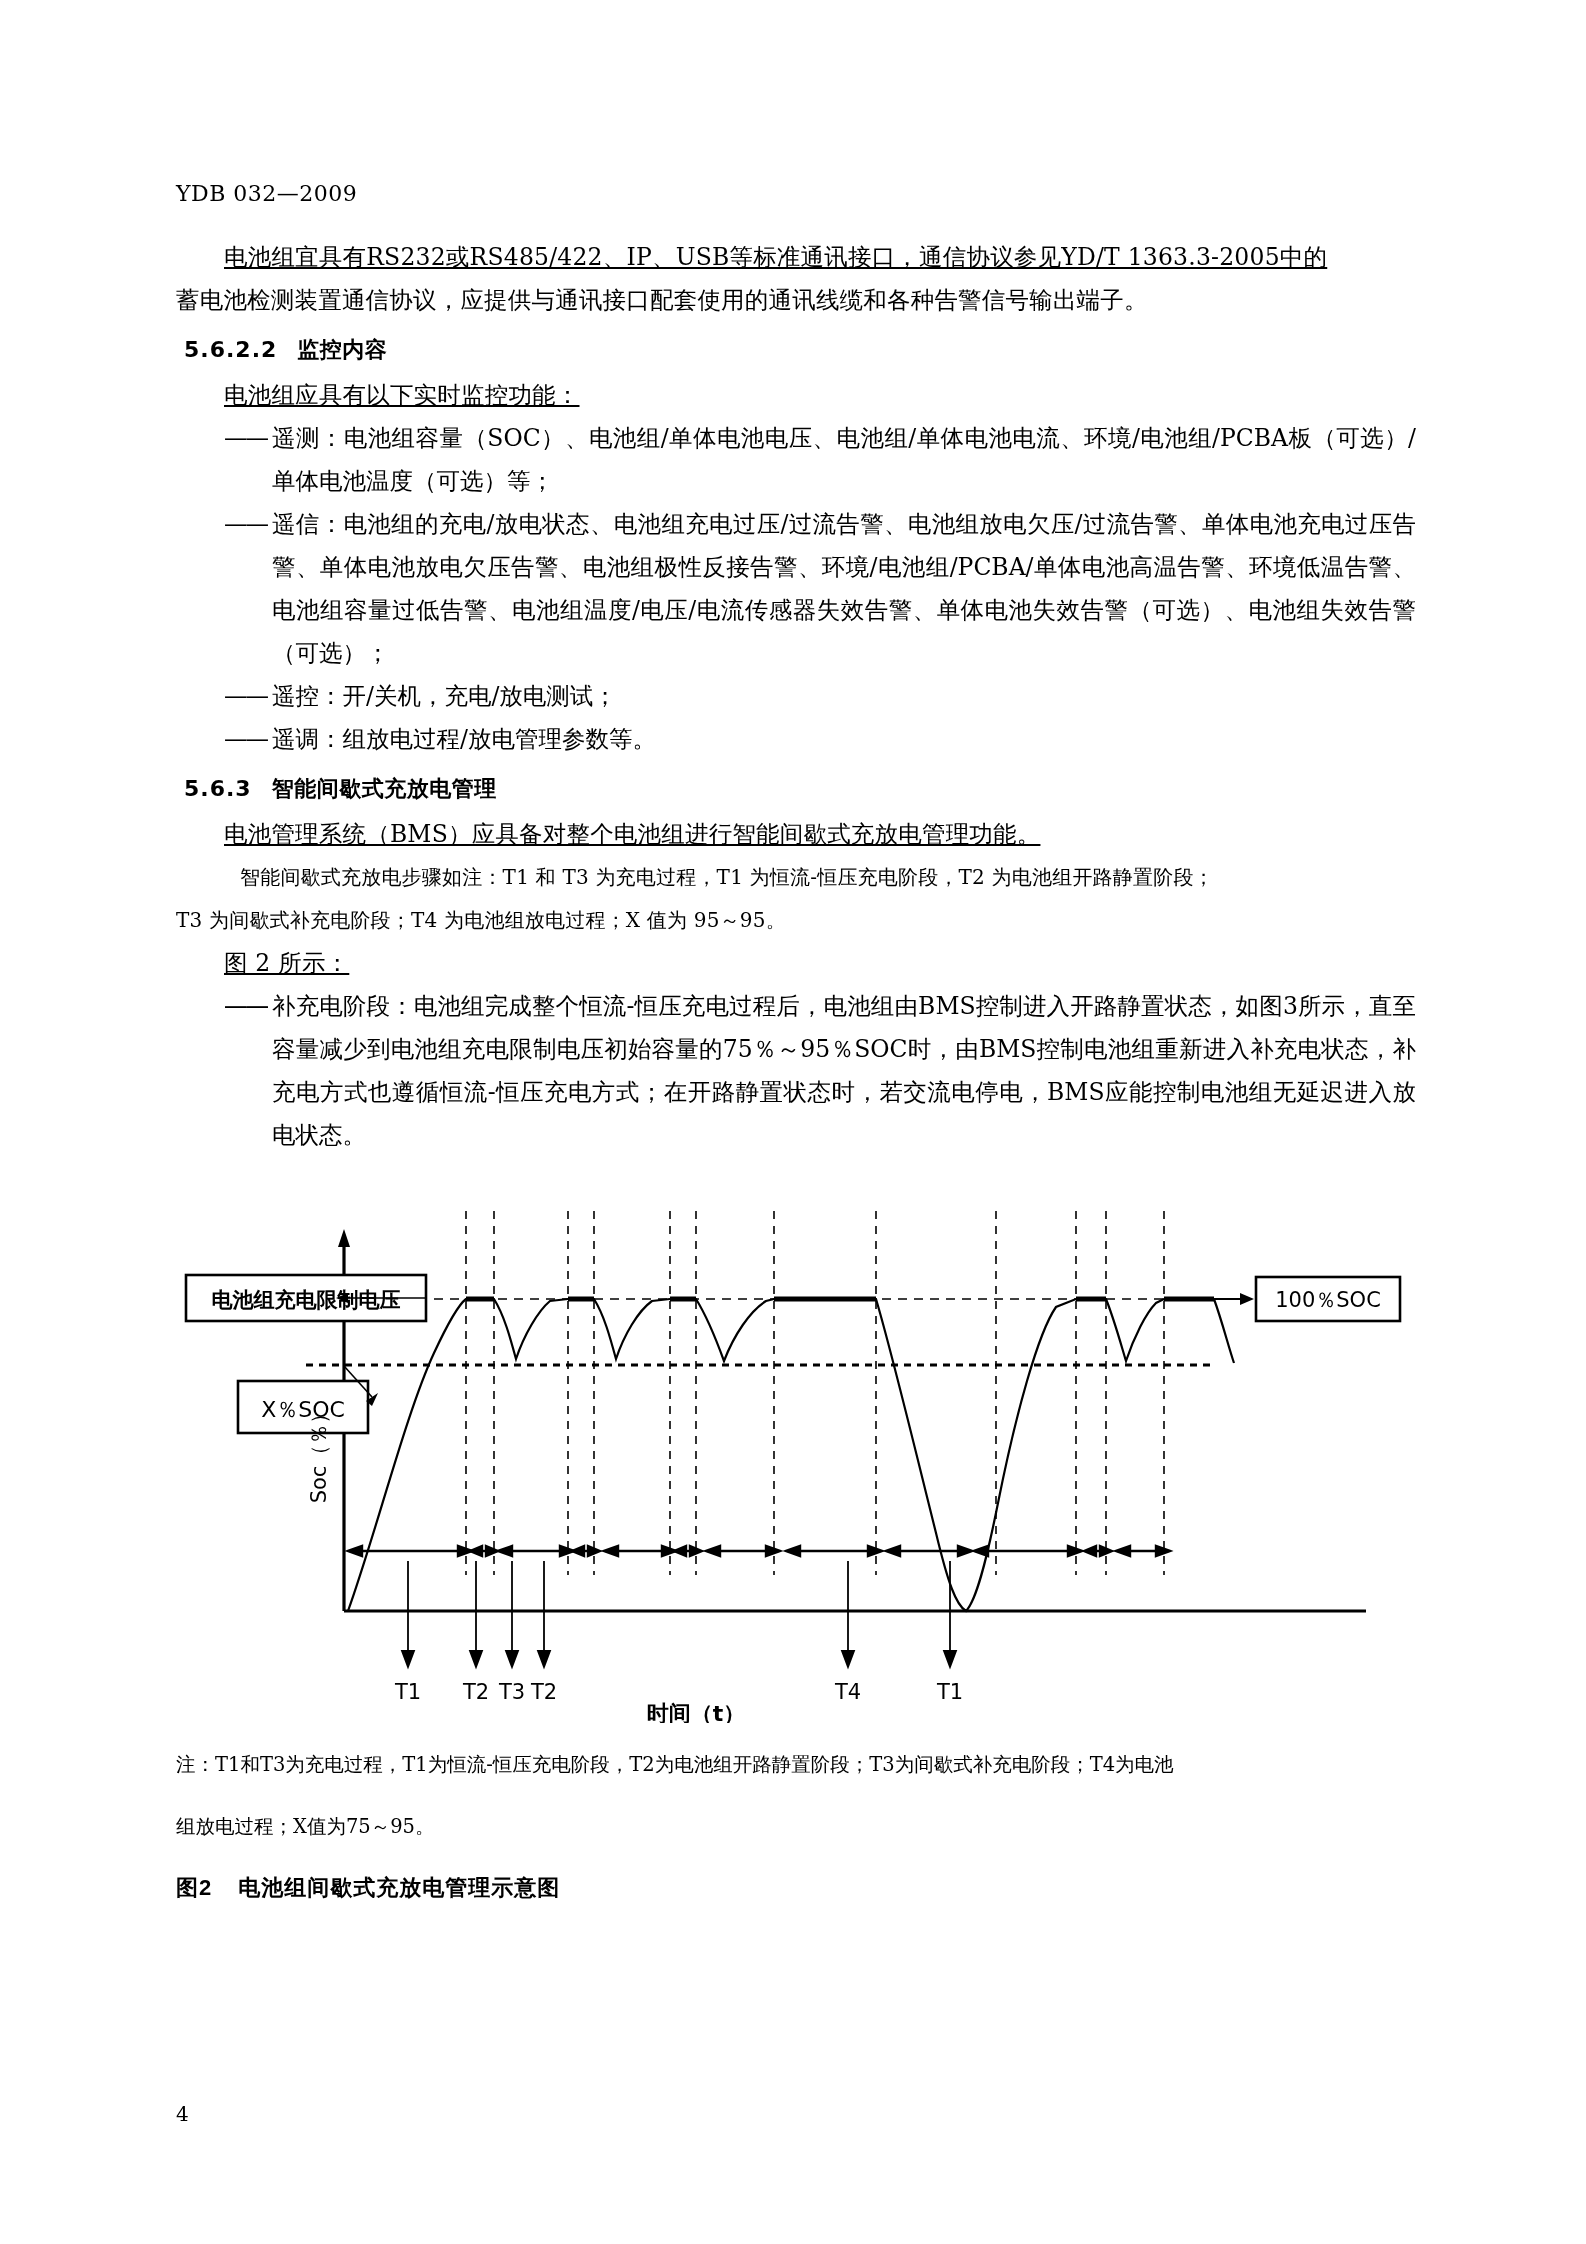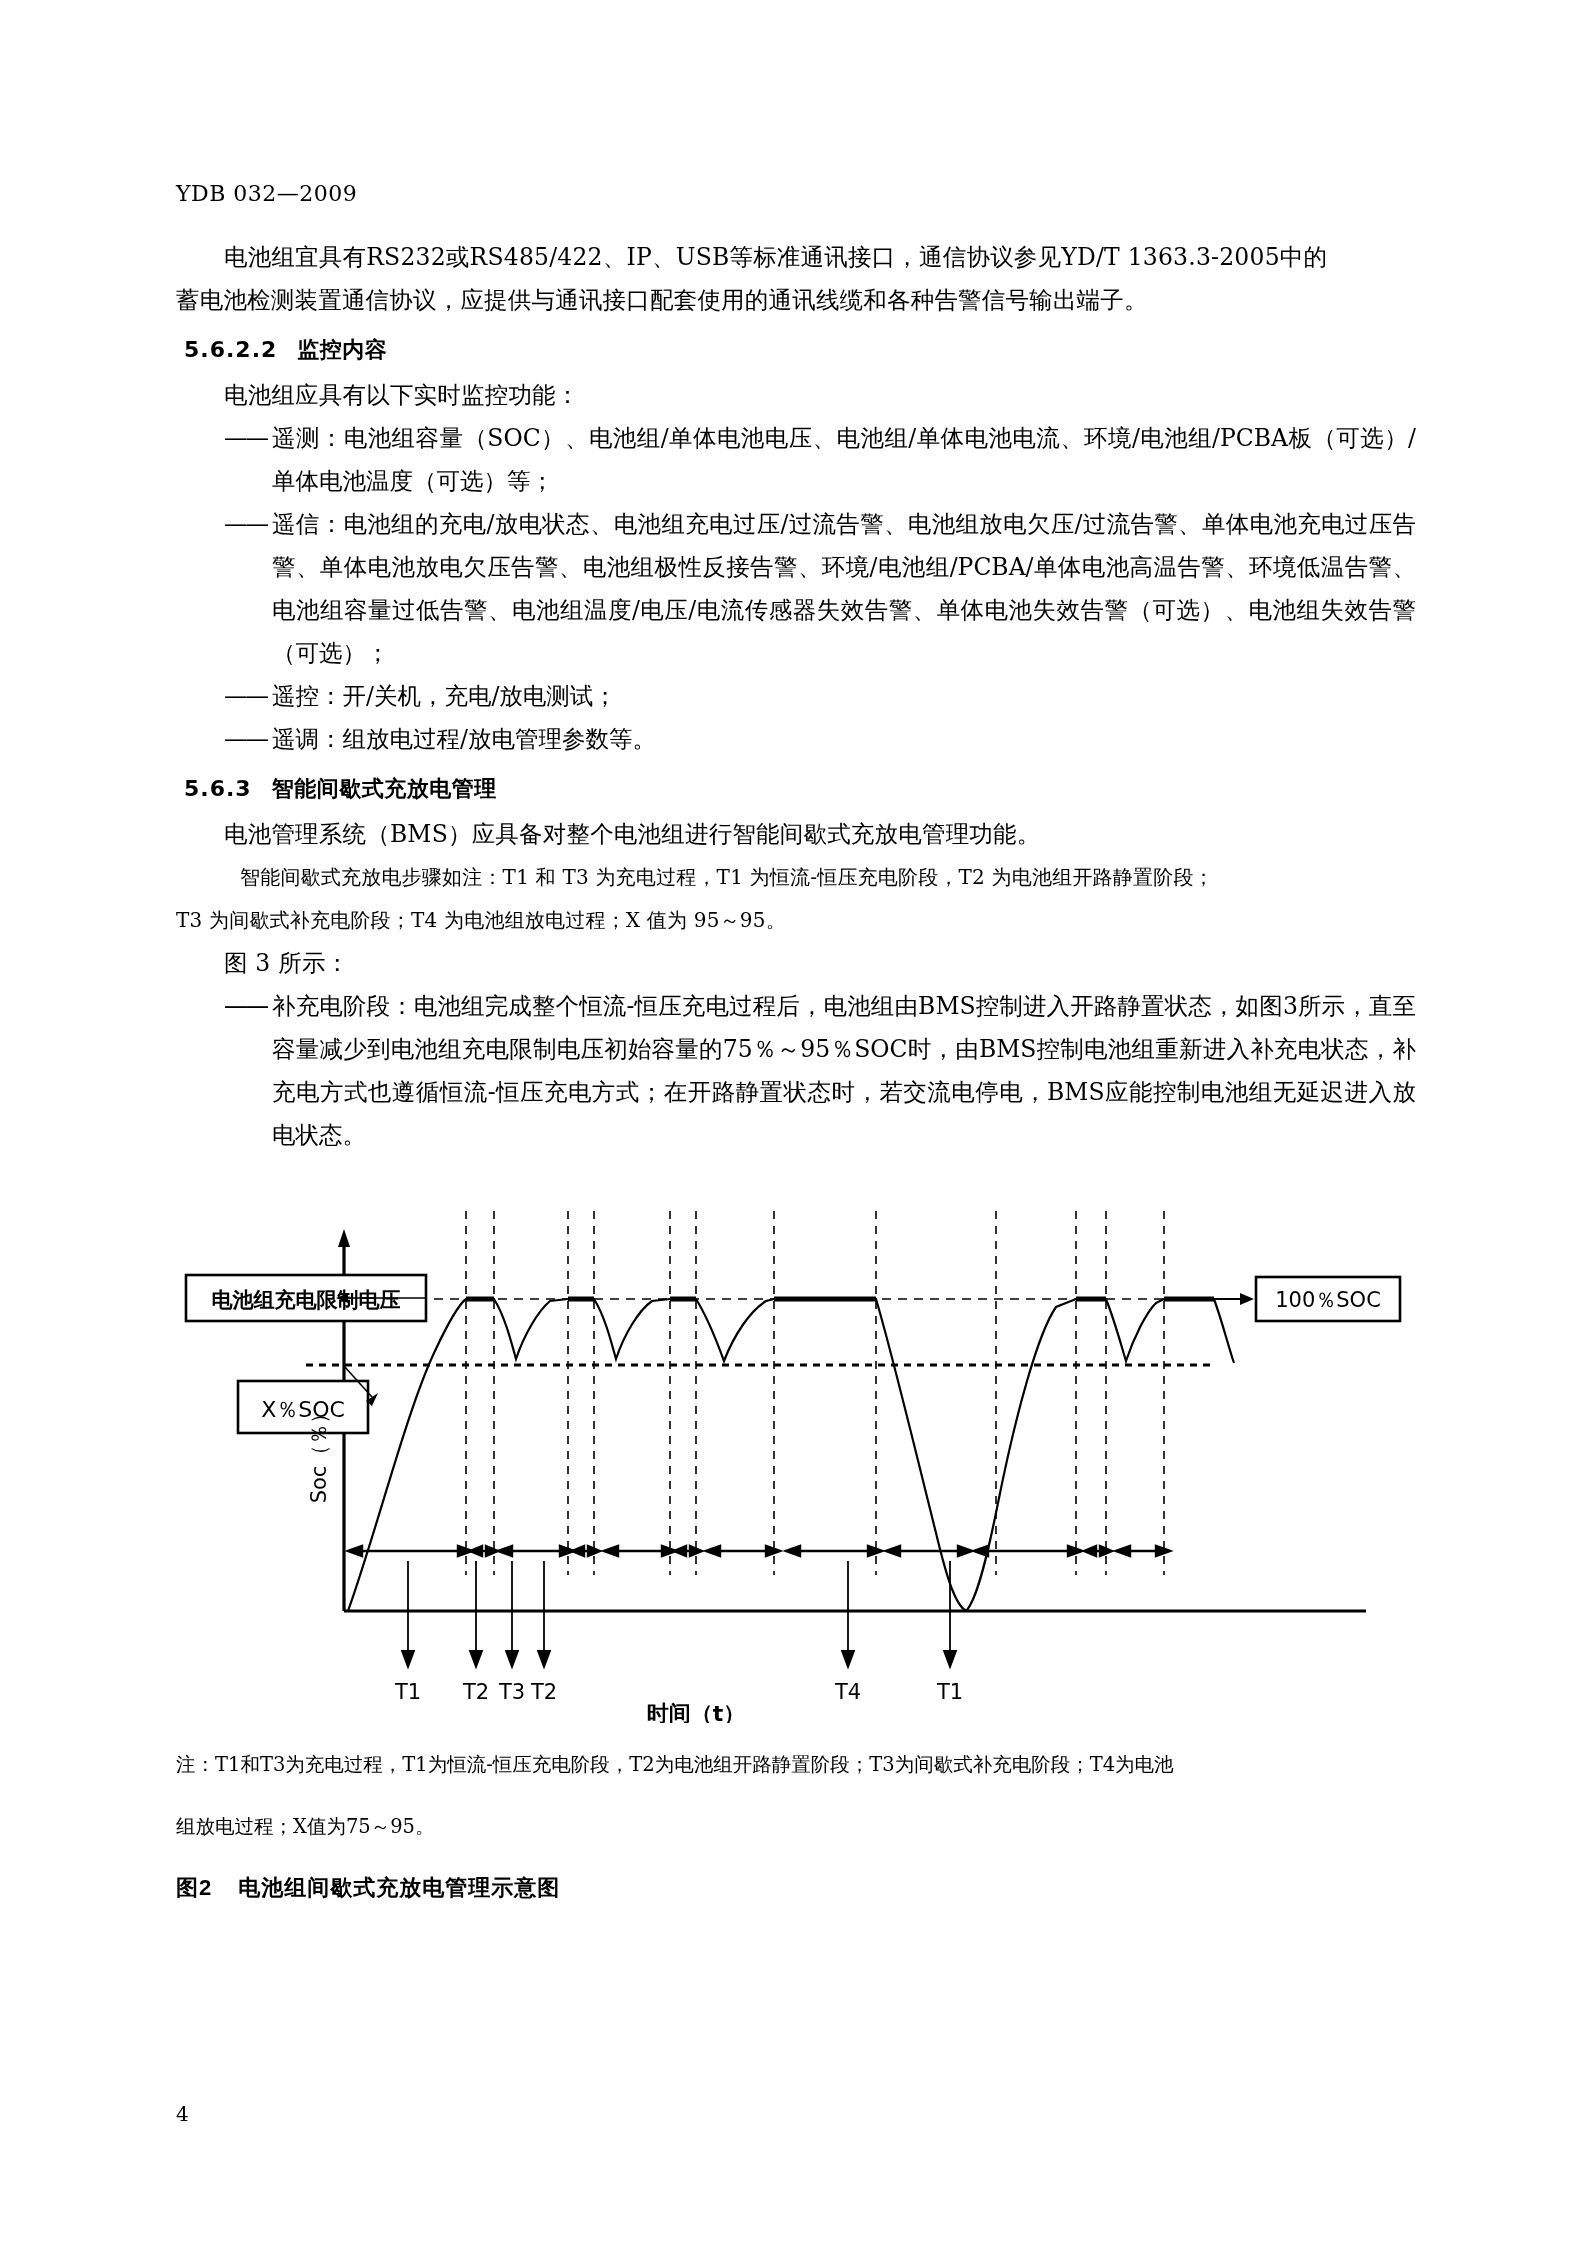--- a/index.html
+++ b/index.html
@@ -40,21 +40,21 @@
 
   
   .para {
     font-size: 23.5px;
     line-height: 43px;
     text-align: justify;
     text-justify: inter-ideograph;
     margin: 0;
     letter-spacing: 0.2px;
   }
-  .para.indent { text-indent: 48px; }
+  .para.indent { text-indent: 48px; text-decoration: underline; }
   .para.indent2 { text-indent: 64px; }
 
   
   .clause {
     font-family: "DejaVu Sans", "Liberation Sans", sans-serif;
     font-size: 22px;
     font-weight: bold;
     margin: 8px 0 4px 8px;
     line-height: 40px;
     letter-spacing: 0.5px;
@@ -152,21 +152,21 @@
       </li>
     </ul>
 
     <div class="clause">
       <span class="num">5.6.3</span><span class="sp"></span><span>智能间歇式充放电管理</span>
     </div>
 
     <p class="para indent">电池管理系统（BMS）应具备对整个电池组进行智能间歇式充放电管理功能。</p>
     <p class="para indent2 small-run">智能间歇式充放电步骤如注：T1 和 T3 为充电过程，T1 为恒流-恒压充电阶段，T2 为电池组开路静置阶段；</p>
     <p class="para small-run">T3 为间歇式补充电阶段；T4 为电池组放电过程；X 值为 95～95。</p>
-    <p class="para indent">图 3 所示：</p>
+    <p class="para indent">图 2 所示：</p>
 
     <ul class="dash-list">
       <li class="dash-item">
         <span class="dash">——</span>
       </li>
       <li class="dash-item">
         <span class="dash">——</span><span>补充电阶段：电池组完成整个恒流-恒压充电过程后，电池组由BMS控制进入开路静置状态，如图3所示，直至容量减少到电池组充电限制电压初始容量的75％～95％SOC时，由BMS控制电池组重新进入补充电状态，补充电方式也遵循恒流-恒压充电方式；在开路静置状态时，若交流电停电，BMS应能控制电池组无延迟进入放电状态。</span>
       </li>
     </ul>
 

